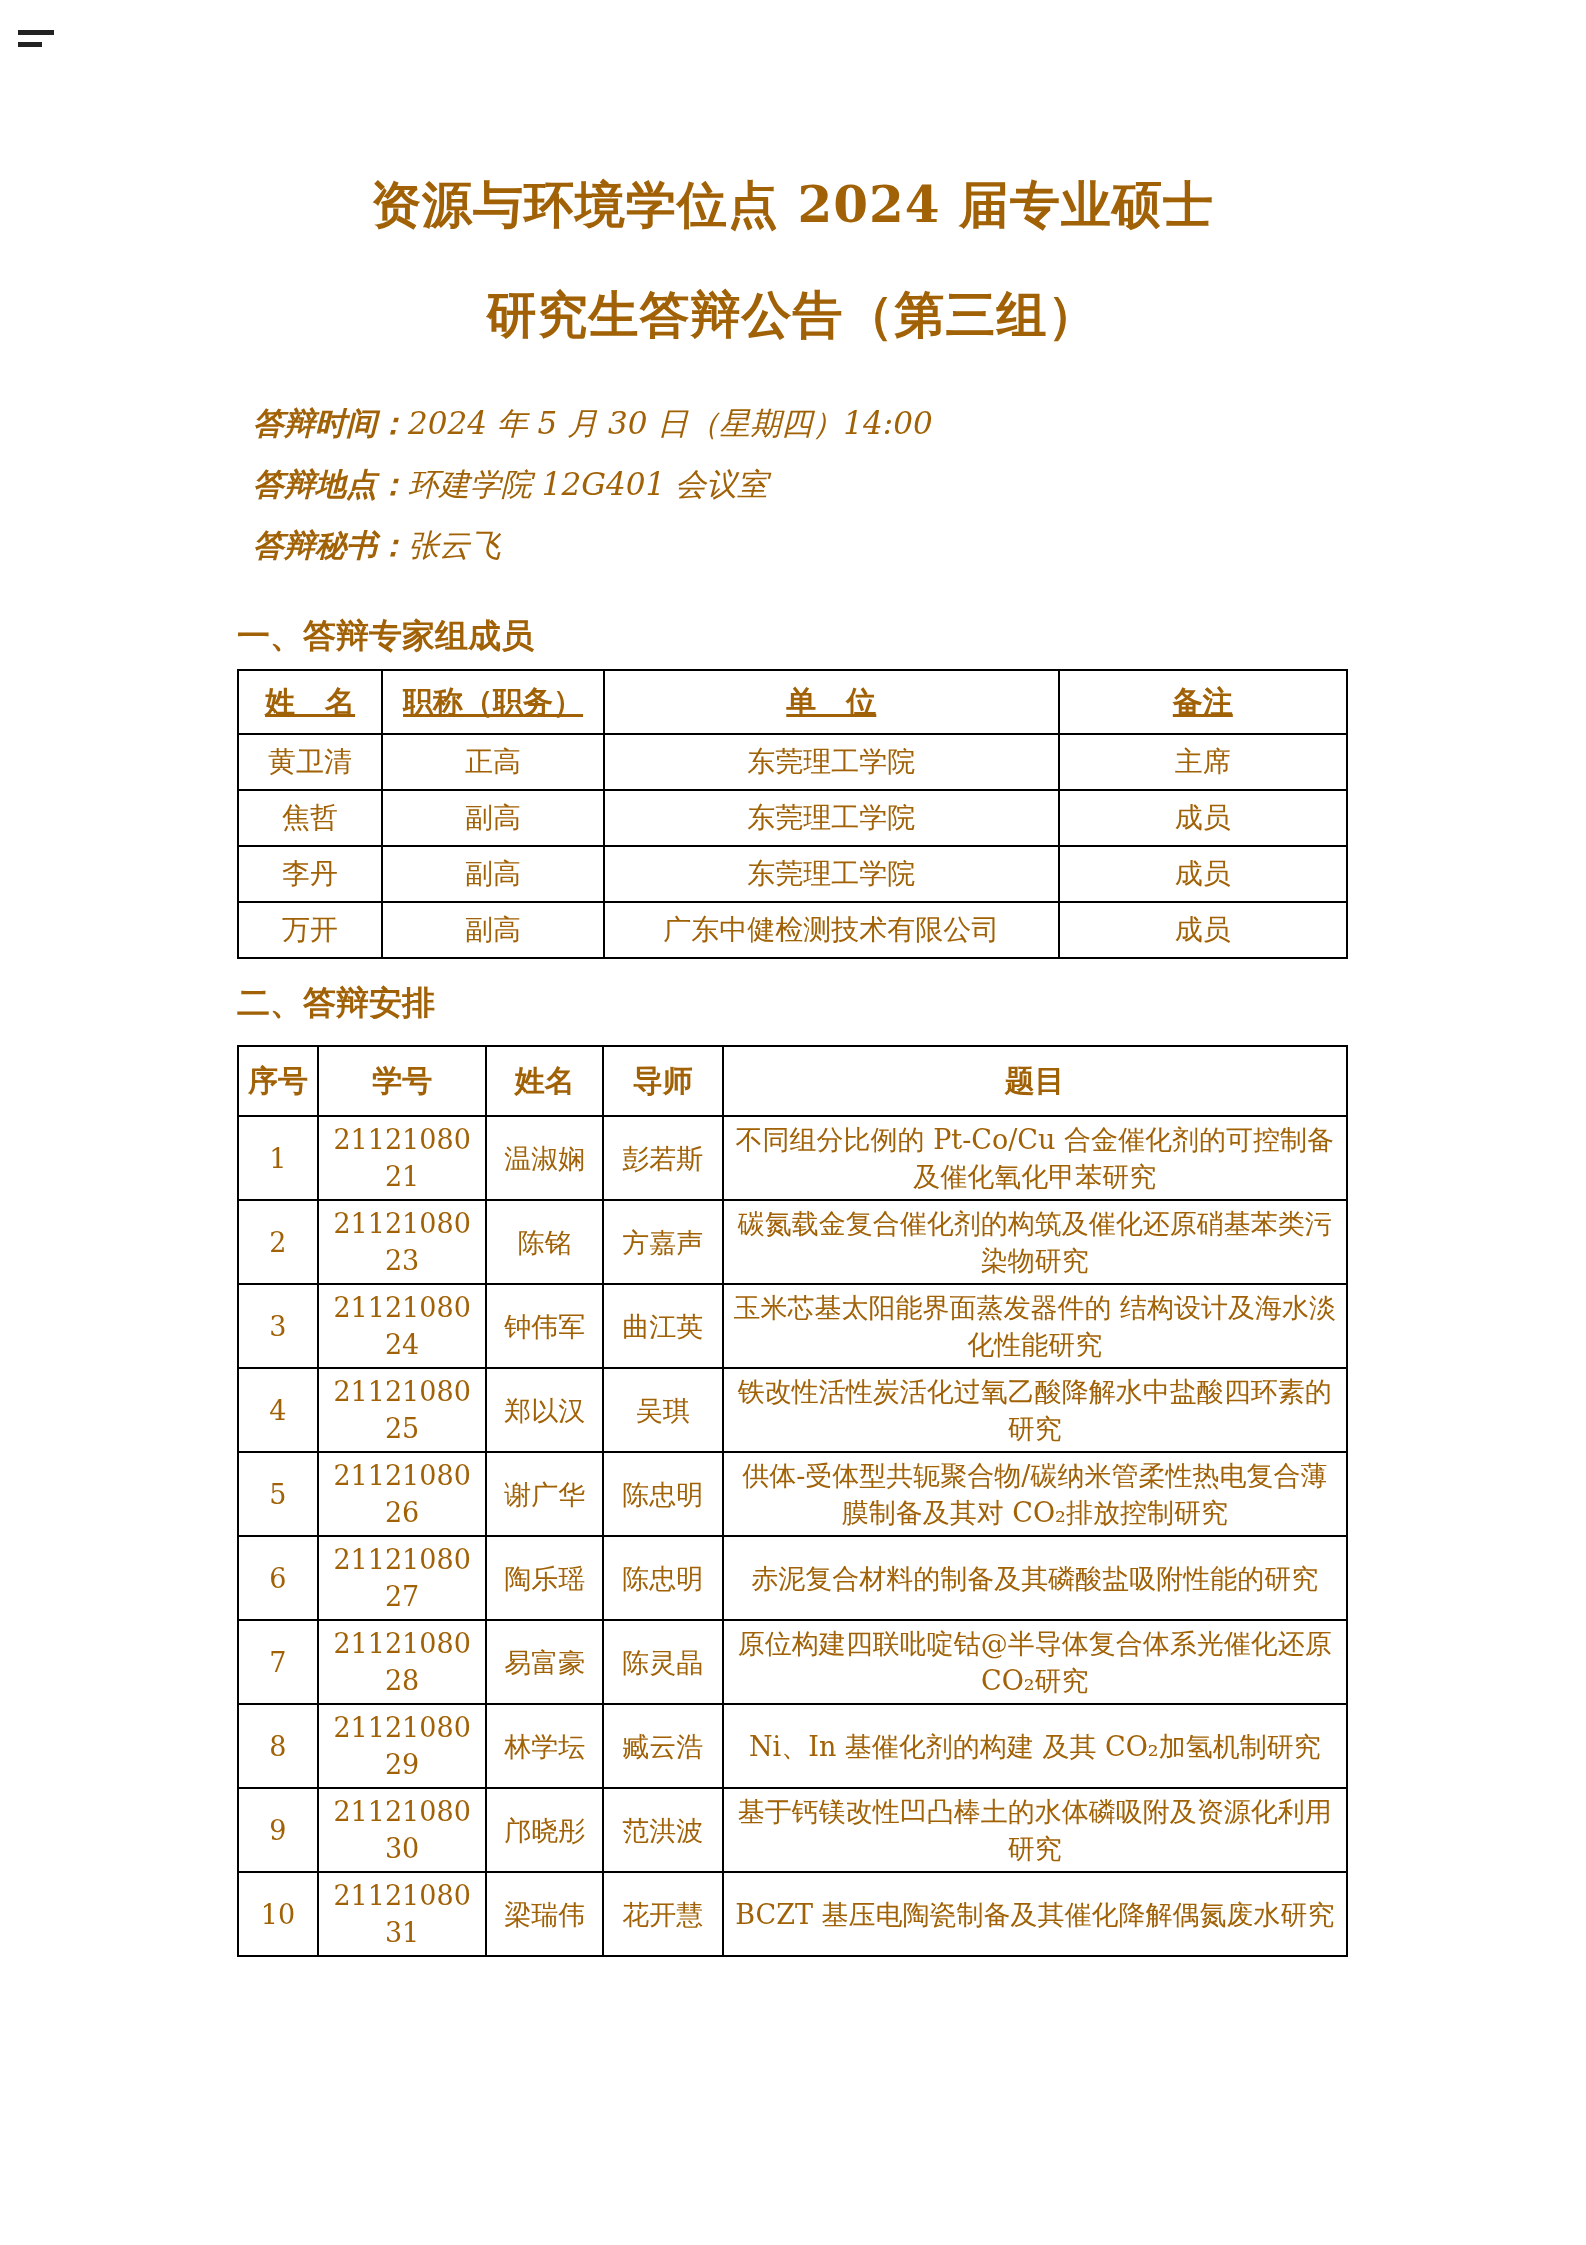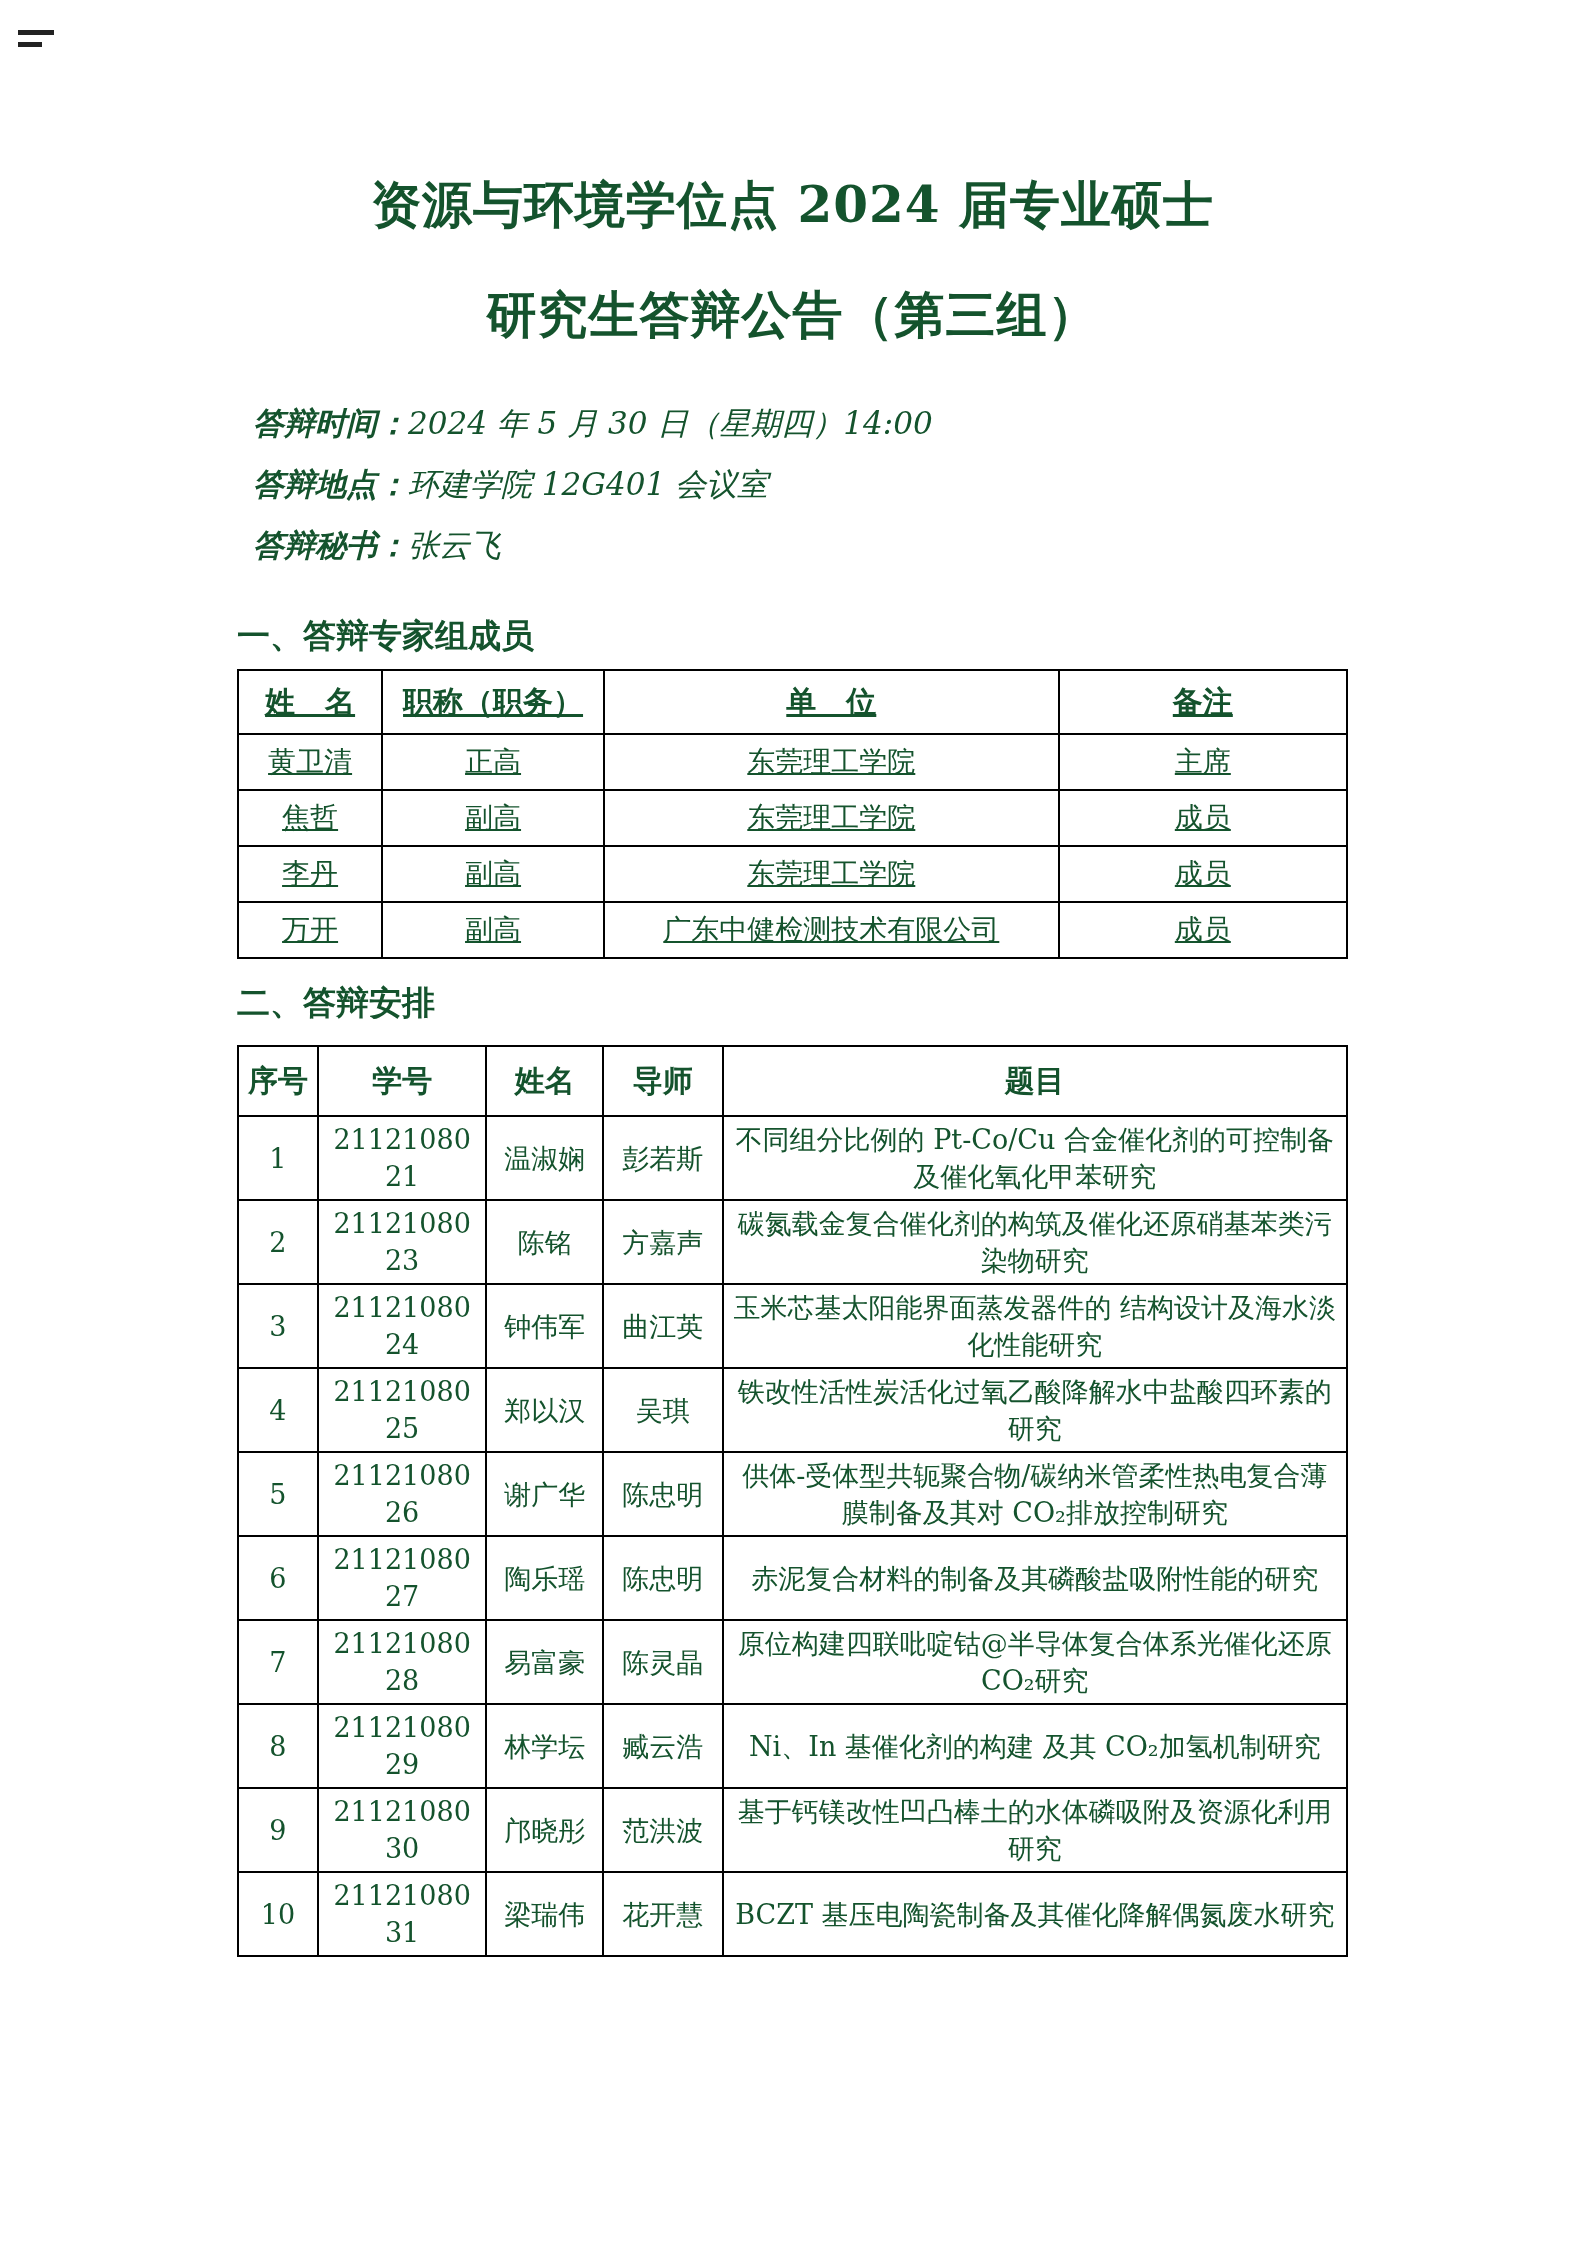--- a/index.html
+++ b/index.html
@@ -2,21 +2,21 @@
 <html><head>
 <meta charset="utf-8">
 <style>
   html,body{margin:0;padding:0;background:#ffffff;}
   .page{
     position:relative;
     width:1586px;
     height:2245px;
     margin:0 auto;
     background:#ffffff;
-    color:#14532d;
+    color:#a16207;
     box-sizing:border-box;
     padding:150px 238px 0 237px;
     font-family:"DejaVu Serif","Liberation Serif",serif;
   }
   
   .corner-mark{position:absolute;left:18px;top:28px;width:40px;height:22px;}
   .corner-mark::before{content:"";position:absolute;left:0;top:2px;width:36px;height:5px;background:#222;}
   .corner-mark::after{content:"";position:absolute;left:0;top:14px;width:24px;height:5px;background:#222;}
 
   .title{margin:0;text-align:center;font-size:50px;font-weight:bold;line-height:110px;letter-spacing:1px;}
@@ -28,21 +28,21 @@
 
   .section-heading{font-size:33px;font-weight:bold;line-height:48px;margin:0;}
   .heading-1{margin-top:44px;margin-bottom:9px;}
   .heading-2{margin-top:20px;margin-bottom:18px;}
 
   table{border-collapse:collapse;width:100%;table-layout:fixed;text-align:center;}
   th,td{border:2px solid #000;padding:4px 6px;vertical-align:middle;box-sizing:border-box;word-break:break-word;}
   th{font-weight:bold;}
 
   .experts-table th{height:64px;font-size:30px;text-decoration:underline;}
-  .experts-table td{height:56px;font-size:28px;text-decoration:underline;}
+  .experts-table td{height:56px;font-size:28px;}
   .experts-table .col-name{width:13%;}
   .experts-table .col-title{width:20%;}
   .experts-table .col-unit{width:41%;}
   .experts-table .col-remark{width:26%;}
 
   .schedule-table th{height:70px;font-size:30px;}
   .schedule-table td{height:66px;font-size:27px;line-height:37px;}
   .schedule-table .col-no{width:7.2%;}
   .schedule-table .col-id{width:15.2%;}
   .schedule-table .col-sname{width:10.5%;}

